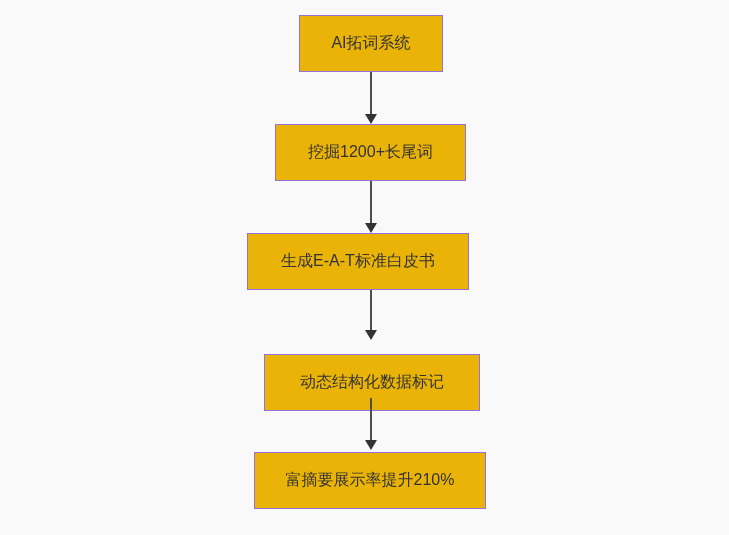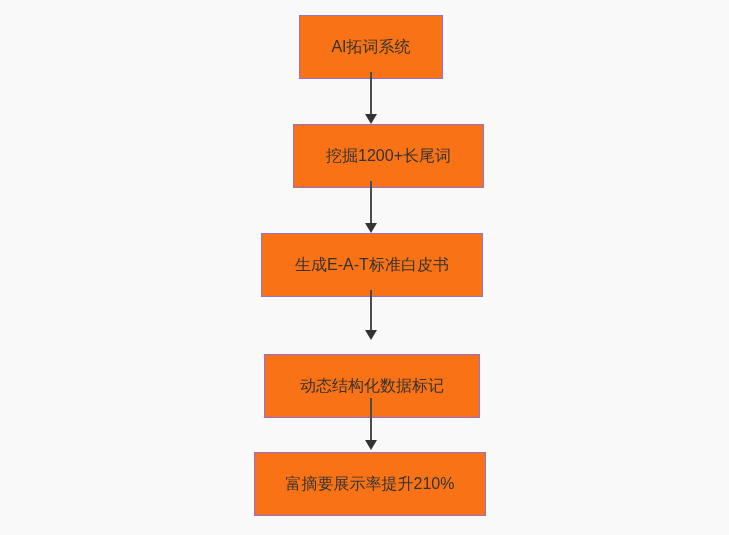--- a/index.html
+++ b/index.html
@@ -14,22 +14,22 @@
     overflow: hidden;
   }
   .canvas {
     position: relative;
     width: 729px;
     height: 535px;
   }
   .node {
     position: absolute;
     box-sizing: border-box;
-    height: 64px;
-    background: #f97316;
+    height: 57px;
+    background: #eab308;
     border: 1px solid #9370DB;
     color: #333333;
     font-size: 16px;
     display: flex;
     align-items: center;
     justify-content: center;
     text-align: center;
     white-space: nowrap;
   }
   .edge {
@@ -59,30 +59,30 @@
 
   <div class="node" style="left:299px; top:15px;  width:144px;">
     <span>AI拓词系统</span>
   </div>
 
   <div class="edge" style="left:364px; top:72px; height:52px;">
     <div class="line"></div>
     <div class="arrowhead"></div>
   </div>
 
-  <div class="node" style="left:293px; top:124px; width:191px;">
+  <div class="node" style="left:275px; top:124px; width:191px;">
     <span>挖掘1200+长尾词</span>
   </div>
 
   <div class="edge" style="left:364px; top:181px; height:52px;">
     <div class="line"></div>
     <div class="arrowhead"></div>
   </div>
 
-  <div class="node" style="left:261px; top:233px; width:222px;">
+  <div class="node" style="left:247px; top:233px; width:222px;">
     <span>生成E-A-T标准白皮书</span>
   </div>
 
   <div class="edge" style="left:364px; top:290px; height:50px;">
     <div class="line"></div>
     <div class="arrowhead"></div>
   </div>
 
   <div class="node" style="left:264px; top:340px; width:216px;margin-top:14px;">
     <span>动态结构化数据标记</span>

